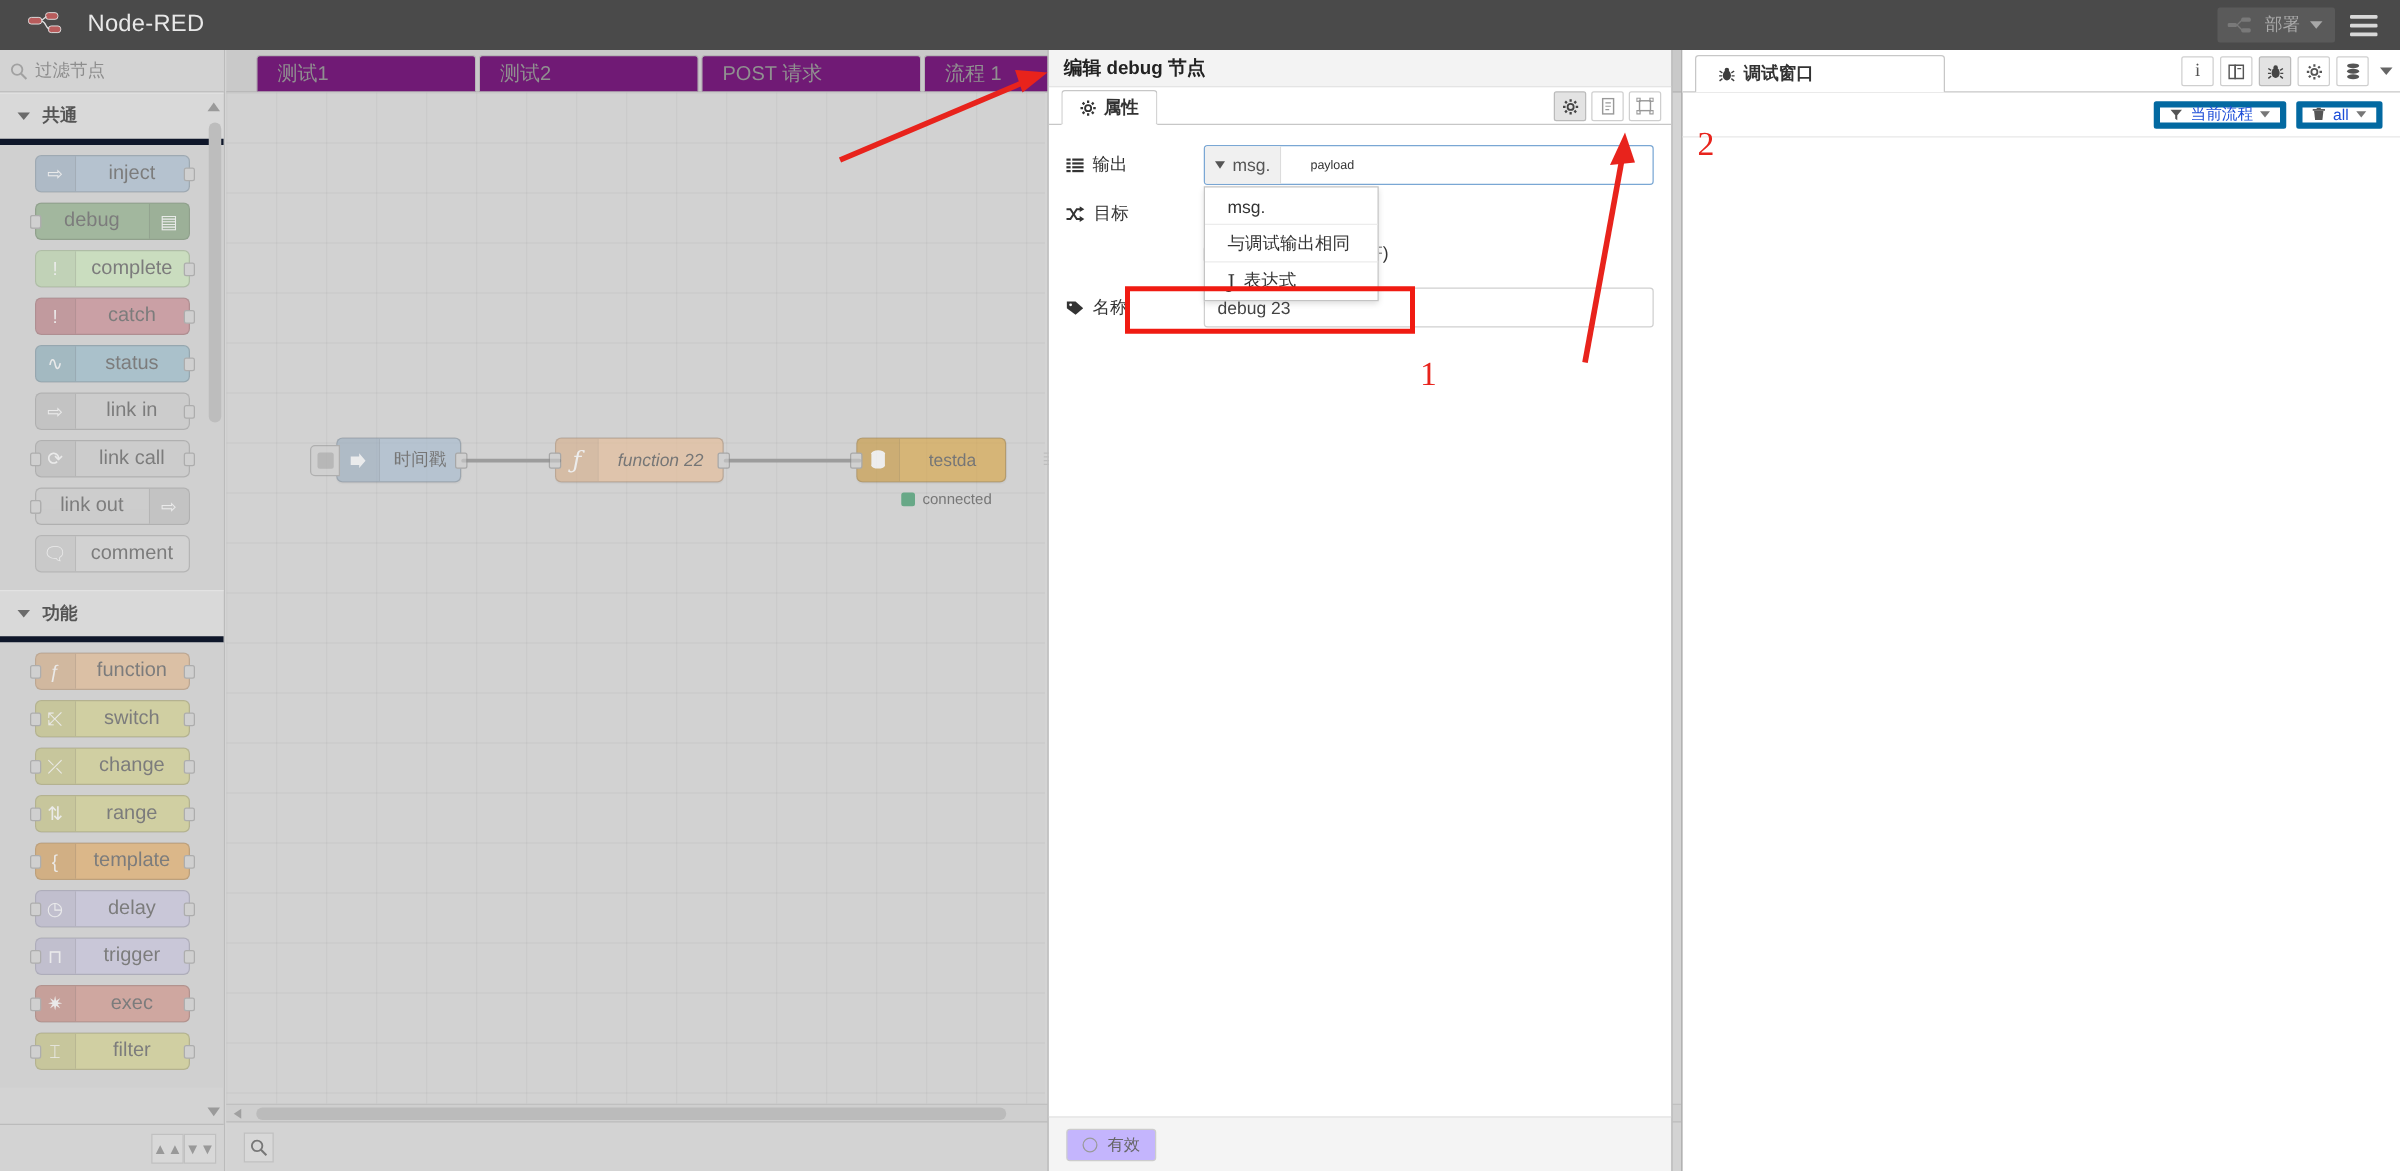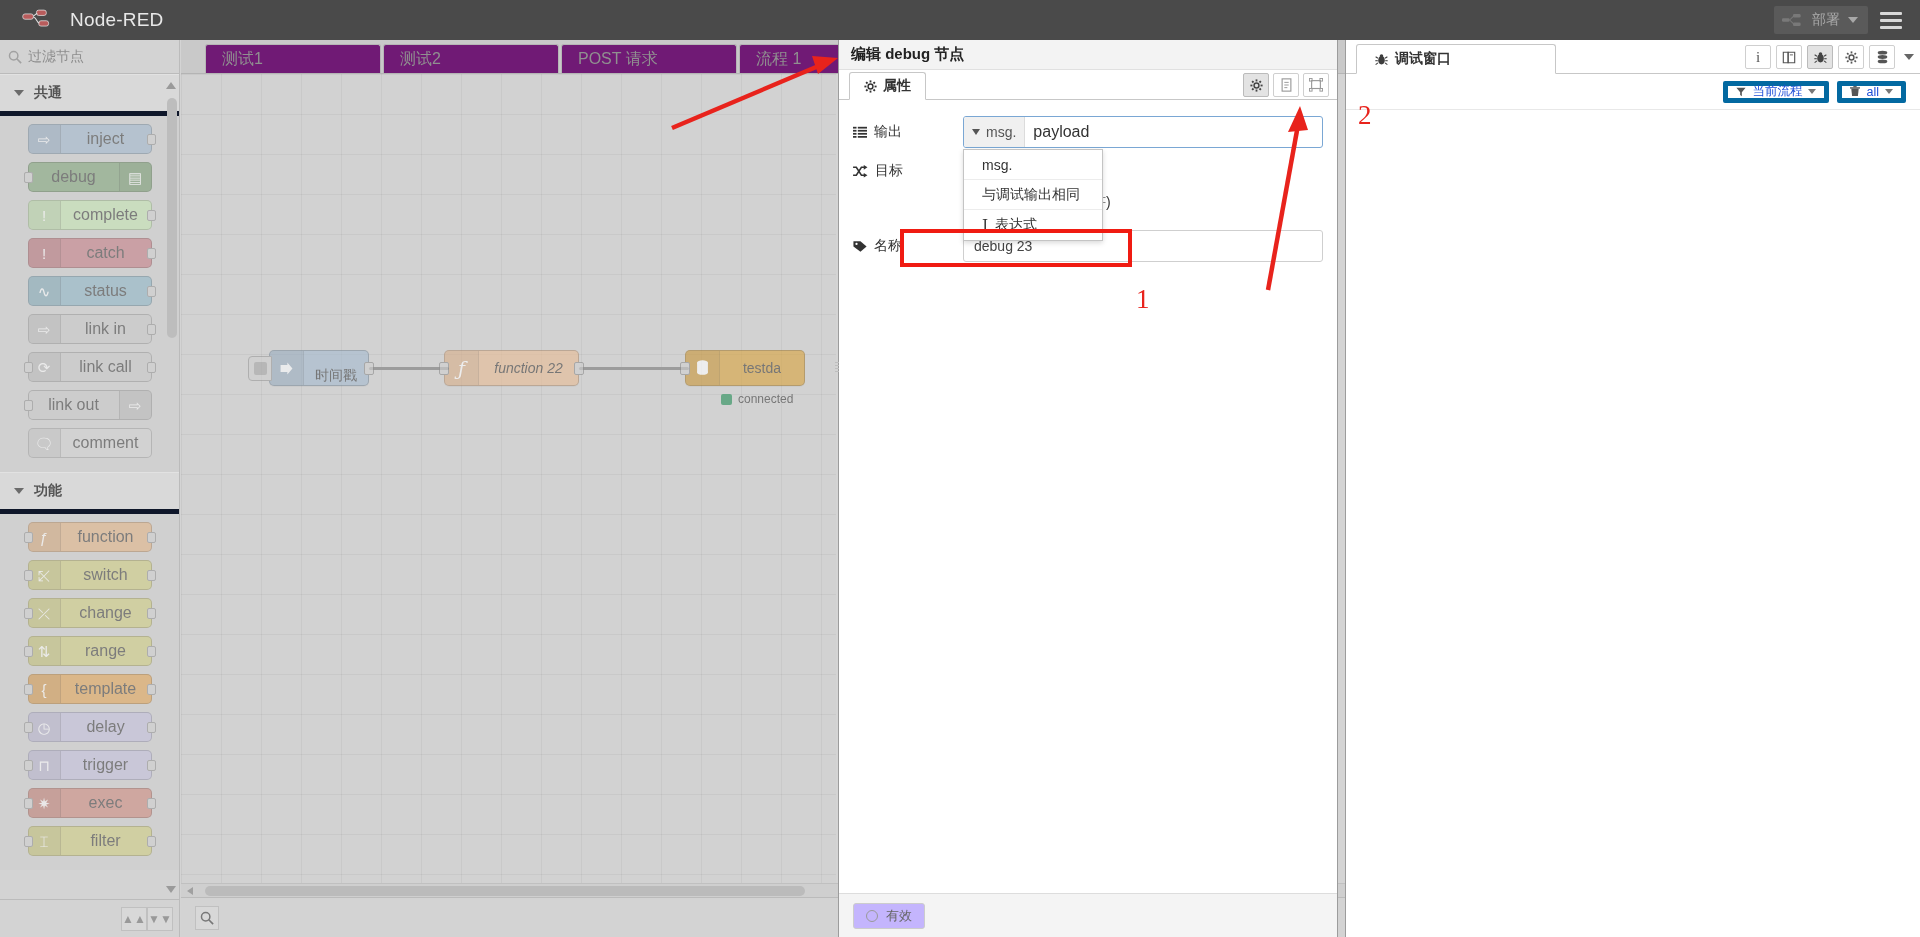--- a/index.html
+++ b/index.html
@@ -200,21 +200,21 @@
   .typed-input {
     display:flex; align-items:center; height:32px;
     border:1px solid #7aa7d4; border-radius:3px; background:#fff;
   }
   .ti-type {
     height:30px; display:flex; align-items:center; gap:6px; padding:0 8px;
     background:#f0f0f0; border-right:1px solid #dcdcdc; border-radius:2px 0 0 2px;
     font-size:14px; color:#555;
   }
   .ti-type .cd { width:0;height:0;border-left:4px solid transparent;border-right:4px solid transparent;border-top:6px solid #555; }
-  .ti-val { flex:1; padding:0 8px; font-size:16px; color:#333; }
+  .ti-val { flex:1; padding:0 23px; font-size:10px; color:#333; }
 
   .dd-menu {
     position:absolute; left:0; top:33px; width:140px; background:#fff;
     border:1px solid #c4c4c4; box-shadow:0 2px 5px rgba(0,0,0,.15); z-index:40;
   }
   .dd-item {
     height:30px; display:flex; align-items:center; gap:7px; padding:0 0 0 18px;
     font-size:14px; color:#333; border-bottom:1px solid #ececec; cursor:pointer;
   }
   .dd-item:last-child{border-bottom:none;}
@@ -490,21 +490,21 @@
     <div class="ftab">测试1</div>
     <div class="ftab">测试2</div>
     <div class="ftab">POST 请求</div>
     <div class="ftab">流程 1</div>
   </div>
 
   <div class="canvas">
     <div class="wire" style="left:188px;top:293px;width:80px;"></div>
     <div class="wire" style="left:398px;top:293px;width:110px;"></div>
 
-    <div class="fnode" style="left:88px;top:276px;width:100px;background:#a6bbcf;align-items:flex-end;">
+    <div class="fnode" style="left:88px;top:276px;width:100px;background:#a6bbcf;">
       <div class="fbtn"></div>
       <div class="fn-ico">
         <svg width="17" height="17" viewBox="0 0 20 20">
             <path d="M3 6 h8 v-3 l6 7 -6 7 v-3 h-8 z" fill="#fff" opacity=".95"></path>
           </svg>
       </div>
       <div class="fn-label">时间戳</div>
       <div class="fport out"></div>
     </div>
 

